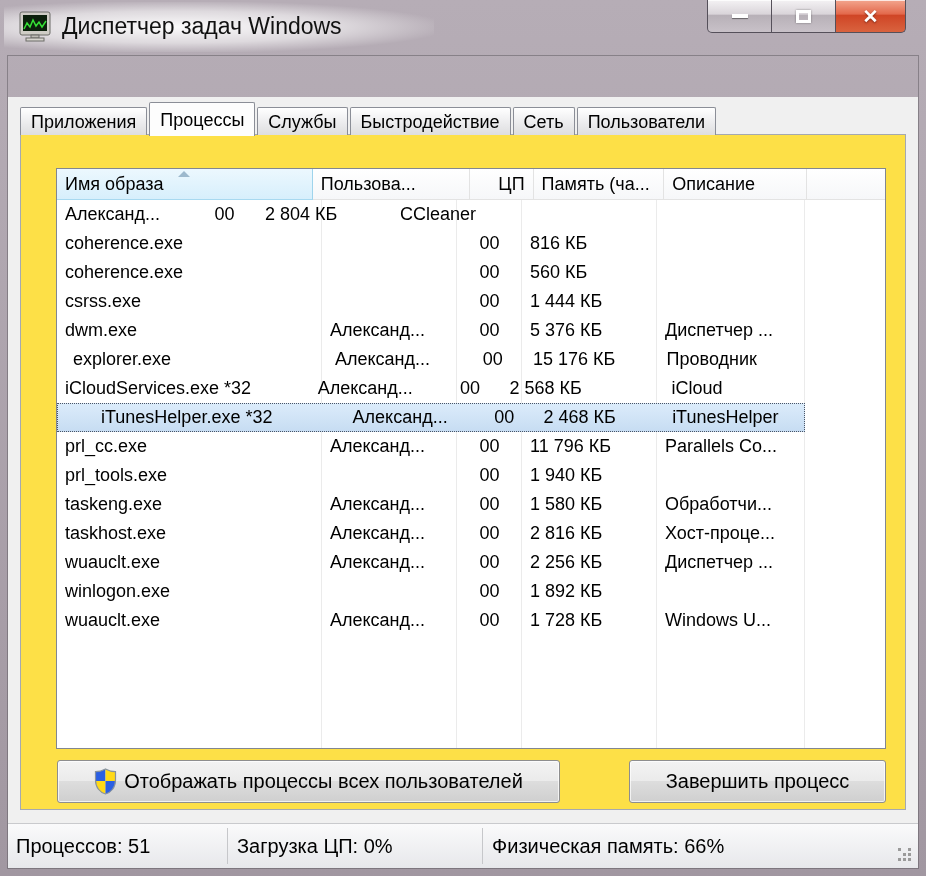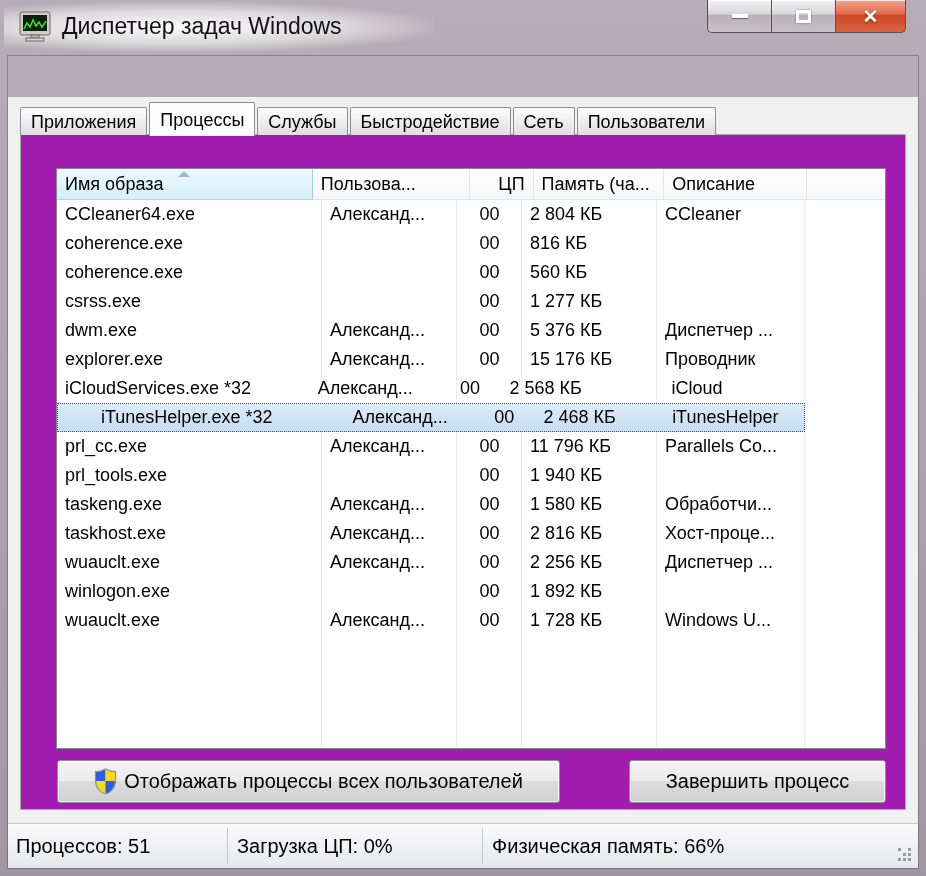--- a/index.html
+++ b/index.html
@@ -30,21 +30,21 @@
   .client{position:absolute;top:97px;left:8px;right:8px;bottom:8px;background:#f0f0f0;}
   .inner-frame{position:absolute;left:7px;top:55px;right:7px;bottom:7px;border:1px solid rgba(90,85,92,.5);
     pointer-events:none;z-index:40;}
   
   .tab-strip{position:absolute;top:0;left:12px;height:38px;display:flex;align-items:flex-end;z-index:3;}
   .tab{box-sizing:border-box;height:28px;padding:2px 10px 0;margin-right:2px;font-size:18px;
     background:linear-gradient(#ffffff,#eaeaec 60%,#dededf);border:1px solid #8b8e97;border-bottom:none;
     border-radius:2px 2px 0 0;display:flex;align-items:center;}
   .tab.active{height:34px;background:#fdfdfd;margin-bottom:-1px;z-index:4;position:relative;}
   
-  .panel{position:absolute;left:12px;right:12px;top:37px;height:676px;background:#a21caf;
+  .panel{position:absolute;left:12px;right:12px;top:37px;height:676px;background:#fde047;
     border:1px solid #a5a9b0;box-sizing:border-box;}
   
   .ptable{position:absolute;left:35px;top:33px;width:830px;height:581px;border:1px solid #828790;
     box-sizing:border-box;background:#fff;overflow:hidden;}
   .thead{display:flex;height:31px;}
   .hcell{box-sizing:border-box;height:31px;display:flex;align-items:center;padding:0 8px;font-size:18px;
     color:#000;background:linear-gradient(#ffffff,#f6f7f9);border-right:1px solid #e3e3e3;
     border-bottom:1px solid #e3e3e3;position:relative;white-space:nowrap;overflow:hidden;}
   .hcell.sorted{background:linear-gradient(#ecf8fe,#d7effc);border-right:1px solid #9fd4ec;border-bottom:1px solid #a8d9f0;}
   .hcell.a-right{justify-content:flex-end;}
@@ -144,21 +144,20 @@
               <span></span>
             </div>
           </div>
         <div class="tbody">
             <div class="colline" style="left: 264px;"></div>
             <div class="colline" style="left: 399px;"></div>
             <div class="colline" style="left: 464px;"></div>
             <div class="colline" style="left: 599px;"></div>
             <div class="colline" style="left: 747px;"></div>
             <div class="row">
-              <div class="cell c-name" style="width: 265px;">CCleaner64.exe</div>
               <div class="cell c-user" style="width: 135px;">Александ...</div>
               <div class="cell c-cpu" style="width: 65px;">00</div>
               <div class="cell c-mem" style="width: 135px;">2 804 КБ</div>
               <div class="cell c-desc" style="width: 148px;">CCleaner</div>
             </div>
             <div class="row">
               <div class="cell c-name" style="width: 265px;">coherence.exe</div>
               <div class="cell c-user" style="width: 135px;"></div>
               <div class="cell c-cpu" style="width: 65px;">00</div>
               <div class="cell c-mem" style="width: 135px;">816 КБ</div>
@@ -168,32 +167,32 @@
               <div class="cell c-name" style="width: 265px;">coherence.exe</div>
               <div class="cell c-user" style="width: 135px;"></div>
               <div class="cell c-cpu" style="width: 65px;">00</div>
               <div class="cell c-mem" style="width: 135px;">560 КБ</div>
               <div class="cell c-desc" style="width: 148px;"></div>
             </div>
             <div class="row">
               <div class="cell c-name" style="width: 265px;">csrss.exe</div>
               <div class="cell c-user" style="width: 135px;"></div>
               <div class="cell c-cpu" style="width: 65px;">00</div>
-              <div class="cell c-mem" style="width: 135px;">1 277 КБ</div>
+              <div class="cell c-mem" style="width: 135px;">1 444 КБ</div>
               <div class="cell c-desc" style="width: 148px;"></div>
             </div>
             <div class="row">
               <div class="cell c-name" style="width: 265px;">dwm.exe</div>
               <div class="cell c-user" style="width: 135px;">Александ...</div>
               <div class="cell c-cpu" style="width: 65px;">00</div>
               <div class="cell c-mem" style="width: 135px;">5 376 КБ</div>
               <div class="cell c-desc" style="width: 148px;">Диспетчер ...</div>
             </div>
             <div class="row">
-              <div class="cell c-name" style="width: 265px;">explorer.exe</div>
+              <div class="cell c-name" style="width: 265px; margin-left: 8px;">explorer.exe</div>
               <div class="cell c-user" style="width: 135px;">Александ...</div>
               <div class="cell c-cpu" style="width: 65px;">00</div>
               <div class="cell c-mem" style="width: 135px;">15 176 КБ</div>
               <div class="cell c-desc" style="width: 148px;">Проводник</div>
             </div>
             <div class="row">
               <div class="cell c-name" style="width: 265px;">iCloudServices.exe *32</div>
               <div class="cell c-user" style="width: 135px;">Александ...</div>
               <div class="cell c-cpu" style="width: 65px;">00</div>
               <div class="cell c-mem" style="width: 135px;">2 568 КБ</div>

